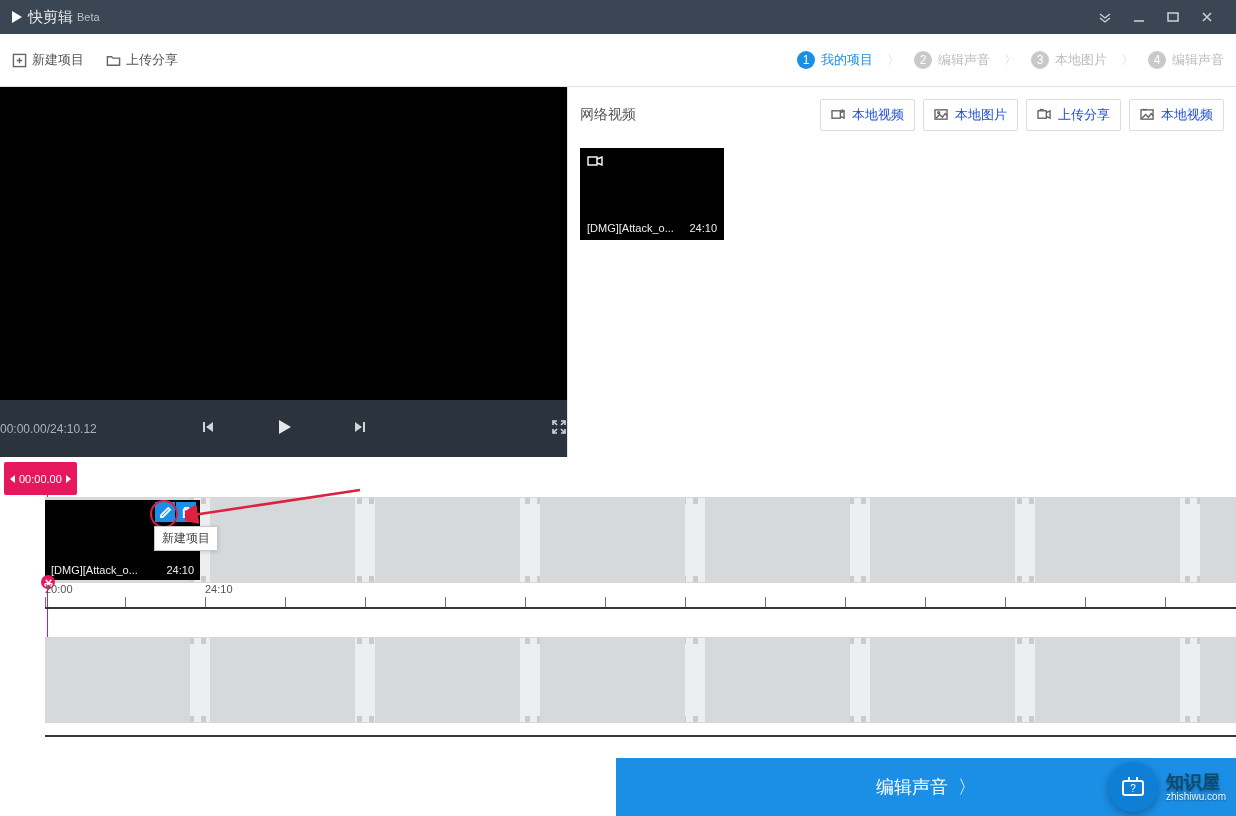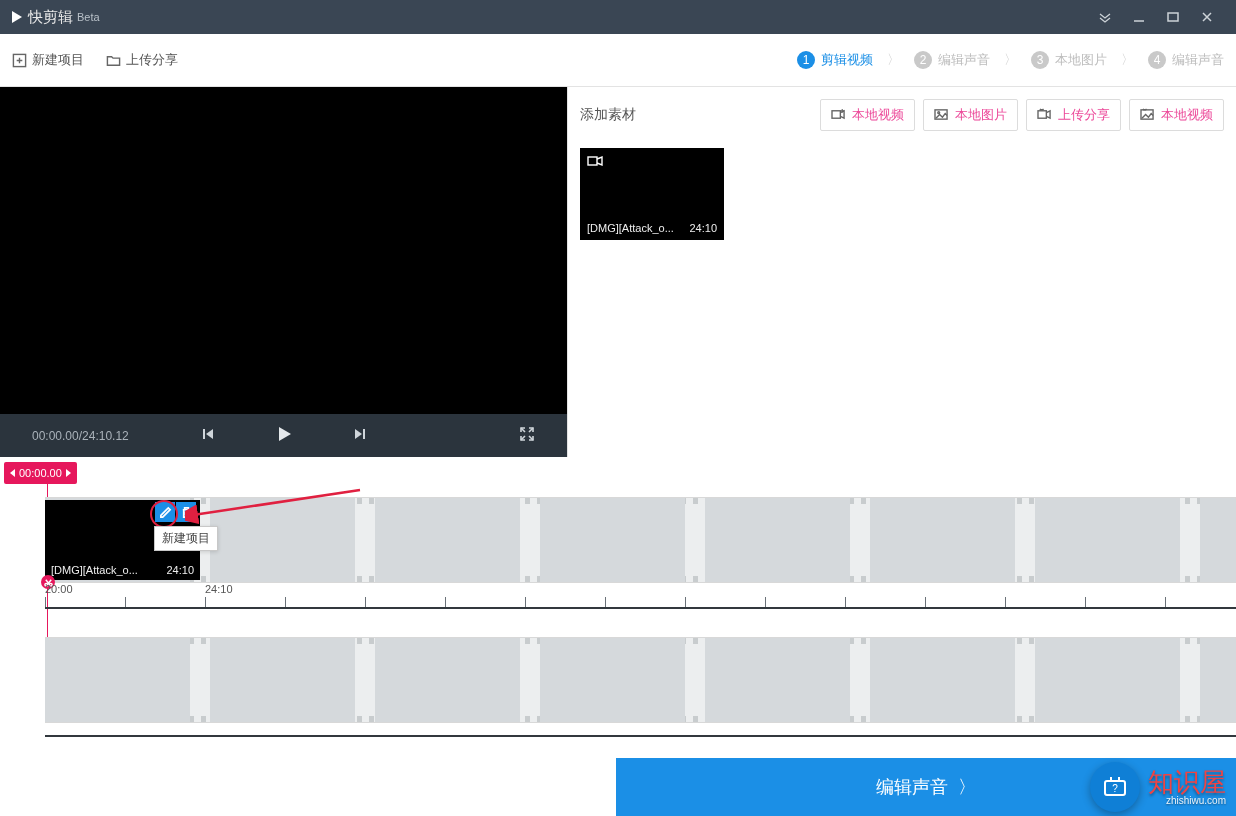--- a/index.html
+++ b/index.html
@@ -22,42 +22,42 @@
   .steps { margin-left: auto; display: flex; align-items: center; }
   .step { display: flex; align-items: center; font-size: 13px; color: #bdbdbd; cursor: pointer; }
   .step.active { color: #1b8fe6; }
   .step .num { width: 18px; height: 18px; border-radius: 50%; background: #c9c9c9; color: #fff; font-size: 12px; display: flex; align-items: center; justify-content: center; margin-right: 6px; }
   .step.active .num { background: #1b8fe6; }
   .step-sep { color: #cfcfcf; margin: 0 14px; font-size: 13px; }
 
   
   .main { height: 370px; display: flex; }
   .preview { width: 567px; background: #000; color: #fff; position: relative; }
-  .preview-ctrl { position: absolute; left: 0; right: 0; bottom: 0; height: 43px; background: #2b343d; display: flex; align-items: center; padding: 0 32px; color: #aab2ba; font-size: 12px; }
+  .preview-ctrl { position: absolute; left: 0; right: 0; bottom: 0; height: 57px; background: #2b343d; display: flex; align-items: center; padding: 0 0; color: #aab2ba; font-size: 12px; }
   .pc-center { position: absolute; left: 0; right: 0; display: flex; justify-content: center; gap: 58px; align-items: center; }
   .pc-btn { cursor: pointer; }
   .pc-right { margin-left: auto; cursor: pointer; }
 
   .assets { flex: 1; border-left: 1px solid #e3e3e3; background: #fff; display: flex; flex-direction: column; }
   .assets-head { height: 55px; display: flex; align-items: center; padding: 0 12px; border-bottom: 0; }
   .assets-title { font-size: 14px; color: #555; }
   .asset-btns { margin-left: auto; display: flex; gap: 8px; }
-  .abtn { height: 32px; padding: 0 10px; border: 1px solid #dcdcdc; background: #fff; display: flex; align-items: center; gap: 6px; font-size: 13px; color: #ec4899; cursor: pointer; border-radius: 2px; }
+  .abtn { height: 32px; padding: 0 10px; border: 1px solid #dcdcdc; background: #fff; display: flex; align-items: center; gap: 6px; font-size: 13px; color: #1d4ed8; cursor: pointer; border-radius: 2px; }
   .abtn svg { width: 15px; height: 13px; fill: none; stroke: #666; stroke-width: 1.5; }
 
   .asset-list { padding: 6px 12px; display: flex; flex-wrap: wrap; gap: 10px; }
   .clip { width: 144px; background: #000; border: 1px solid #000; cursor: pointer; }
   .clip-body { height: 68px; position: relative; }
   .clip-cam { position: absolute; top: 4px; left: 6px; color: #fff; }
   .clip-foot { height: 22px; display: flex; align-items: center; padding: 0 6px; color: #eee; font-size: 11px; justify-content: space-between; background: #000; }
   .clip-foot .nm { max-width: 95px; overflow: hidden; white-space: nowrap; text-overflow: ellipsis; }
 
   
   .timeline-area { position: relative; padding-top: 40px; background: #fff; }
-  .playhead-tag { position: absolute; top: 5px; left: 4px; height: 22px; background: #e6175c; color: #fff; font-size: 11px; display: flex; align-items: center; padding: 0 6px; border-radius: 2px; }
+  .playhead-tag { position: absolute; top: 5px; left: 4px; height: 33px; background: #e6175c; color: #fff; font-size: 11px; display: flex; align-items: center; padding: 0 6px; border-radius: 2px; }
   .playhead-tag::before, .playhead-tag::after { content: ""; width: 0; height: 0; border-top: 4px solid transparent; border-bottom: 4px solid transparent; }
   .playhead-tag::before { border-right: 5px solid #fff; margin-right: 4px; }
   .playhead-tag::after  { border-left: 5px solid #fff; margin-left: 4px; }
 
   .track { height: 86px; border-top: 1px solid #d8d8d8; border-bottom: 1px solid #d8d8d8; margin: 0 0 0 45px; display: flex; align-items: center; position: relative; background: #fff; }
   .filmstrip { position: absolute; left: 0; right: 0; top: 0; bottom: 0;
     background:
       repeating-linear-gradient(to right, #d5d9dc 0 145px, transparent 145px 165px),
       repeating-linear-gradient(to right, #c8ccce 0 5px, transparent 5px 12px) 0 0 / 100% 6px no-repeat,
       repeating-linear-gradient(to right, #c8ccce 0 5px, transparent 5px 12px) 0 100% / 100% 6px no-repeat;
@@ -85,21 +85,21 @@
 
   
   .arrow-svg { position: absolute; pointer-events: none; }
 
   
   .bottom { position: absolute; left: 0; right: 0; bottom: 0; height: 58px; display: flex; }
   .bottom .left { flex: 1; background: #fff; }
   .bottom .cta { width: 620px; background: #1b8fe6; color: #fff; display: flex; align-items: center; justify-content: center; font-size: 18px; cursor: pointer; gap: 10px; }
   .watermark { position: absolute; right: 10px; bottom: 4px; display: flex; align-items: center; gap: 8px; }
   .wm-circle { width: 50px; height: 50px; border-radius: 50%; background: #0f7fd6; display: flex; align-items: center; justify-content: center; box-shadow: 0 3px 8px rgba(0,0,0,.3); }
-  .wm-text { font-size: 26px; font-weight: 400; color: #ef4444; text-shadow: 0 2px 3px rgba(0,0,0,.4); line-height: 1; }
+  .wm-text { font-size: 18px; font-weight: 700; color: #0c4a6e; text-shadow: 0 2px 3px rgba(0,0,0,.4); line-height: 1; }
   .wm-sub { font-size: 10px; color: #fff; opacity: .9; text-shadow: 0 1px 2px rgba(0,0,0,.5); text-align: right; }
 </style>
 </head>
 <body>
 
 <div class="title-bar">
   <div class="app-play"></div>
   <span class="app-name">快剪辑</span>
   <span class="beta">Beta</span>
   <div class="spacer"></div>
@@ -135,21 +135,21 @@
   </div>
   <div class="tb-item">
     <svg viewBox="0 0 16 16">
         <path d="M1.5 4 H6 L7.5 5.5 H14.5 V13 H1.5 Z"></path>
       </svg>
     <span>上传分享</span>
   </div>
   <div class="steps">
     <div class="step active">
       <span class="num">1</span>
-      <span>剪辑视频</span>
+      <span>我的项目</span>
     </div>
     <span class="step-sep">〉</span>
     <div class="step">
       <span class="num">2</span>
       <span>编辑声音</span>
     </div>
     <span class="step-sep">〉</span>
     <div class="step">
       <span class="num">3</span>
       <span>本地图片</span>
@@ -181,21 +181,21 @@
       </div>
       <span class="pc-right"><svg width="16" height="16" viewBox="0 0 16 16" stroke="#cfd5da" fill="none" stroke-width="1.6">
             <path d="M2 6 L2 2 L6 2 M10 2 L14 2 L14 6 M14 10 L14 14 L10 14 M6 14 L2 14 L2 10"></path>
             <path d="M2 2 L6 6 M14 2 L10 6 M14 14 L10 10 M2 14 L6 10"></path>
           </svg></span>
     </div>
   </div>
 
   <div class="assets">
     <div class="assets-head">
-      <span class="assets-title">添加素材</span>
+      <span class="assets-title">网络视频</span>
       <div class="asset-btns">
         <div class="abtn">
           <svg viewBox="0 0 16 14">
               <rect x="1" y="3" width="9" height="8"></rect>
               <path d="M10 5 L14 3 L14 11 L10 9"></path>
               <path d="M12 1 V5 M10 3 H14" stroke-width="1.2"></path>
             </svg>
           <span>本地视频</span>
         </div>
         <div class="abtn">

